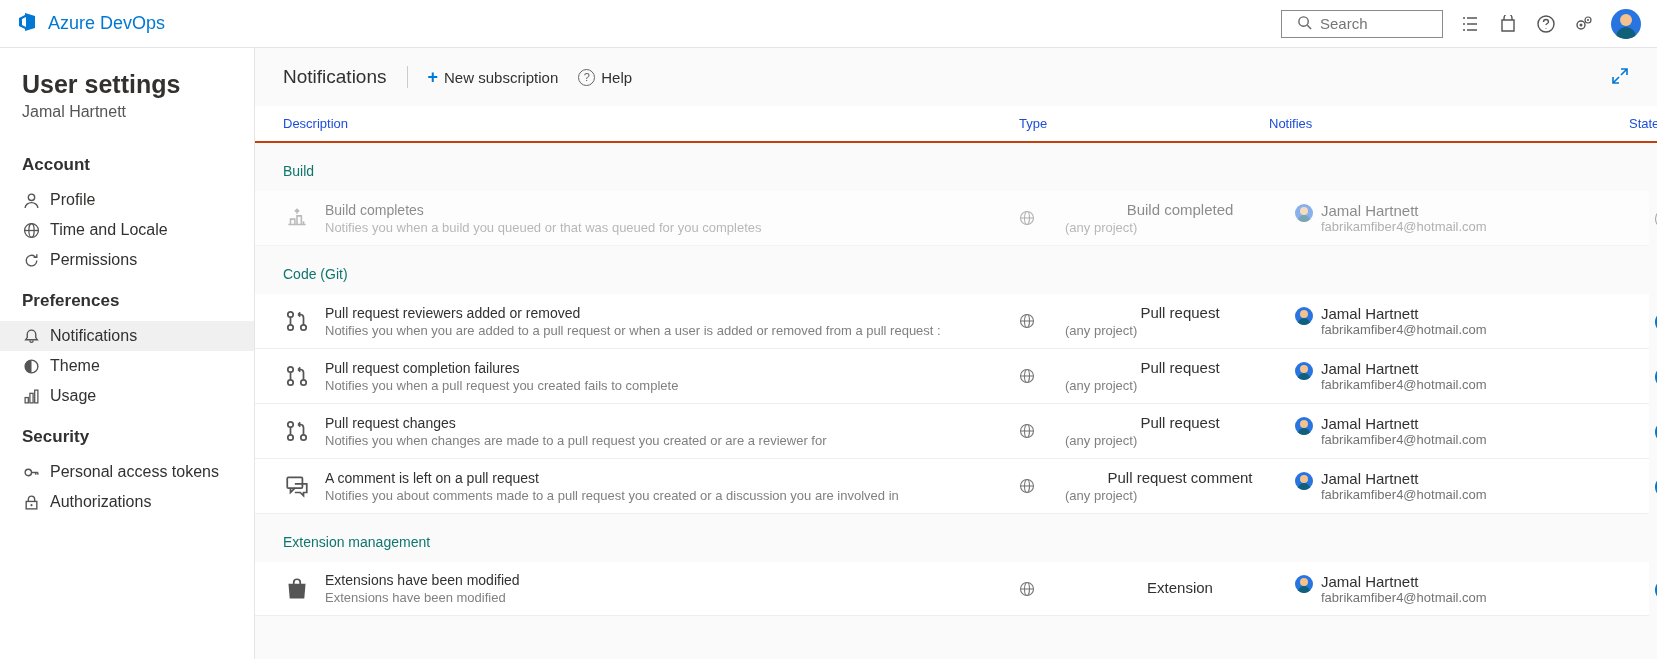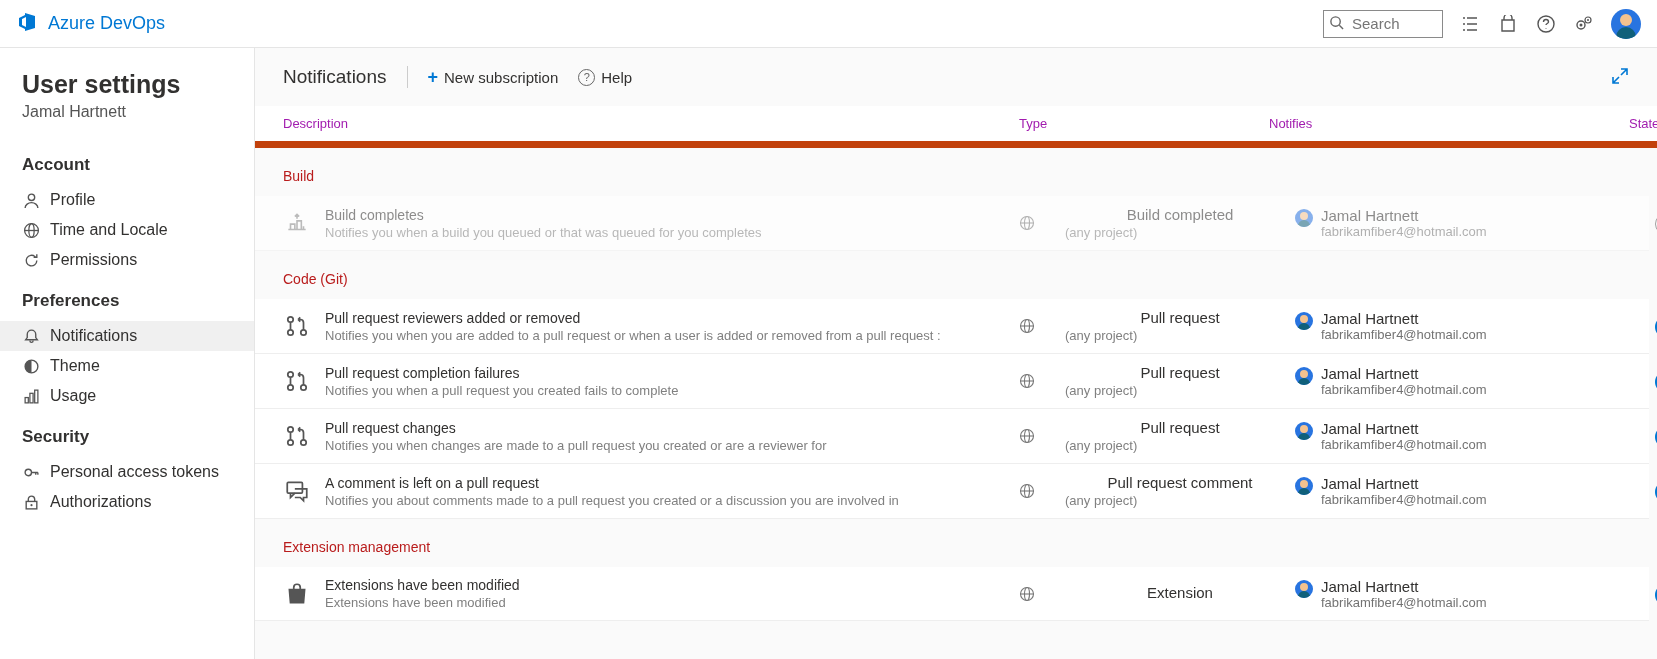--- a/index.html
+++ b/index.html
@@ -4,21 +4,21 @@
 <style>
   * { box-sizing: border-box; margin: 0; padding: 0; }
   body { font-family: "Segoe UI", -apple-system, sans-serif; font-size: 14px; color: #323130; background: #fff; overflow: hidden; }
   
   
   .topbar { height: 48px; border-bottom: 1px solid #e5e5e5; display: flex; align-items: center; padding: 0 16px; justify-content: space-between; }
   .topbar-left { display: flex; align-items: center; gap: 8px; }
   .ado-logo { color: #0078d4; }
   .ado-text { color: #0078d4; font-size: 18px; font-weight: 500; }
   .topbar-right { display: flex; align-items: center; gap: 16px; }
-  .search-box { display: flex; align-items: center; border: 1px solid #8a8a8a; padding: 4px 5px; width: 120px; gap: 8px; color: #666; }
+  .search-box { display: flex; align-items: center; border: 1px solid #8a8a8a; padding: 4px 15px; width: 162px; gap: 8px; color: #666; }
   .search-input { border: none; outline: none; font-size: 15px; color: #666; width: 90px; background: transparent; }
   .topbar-icon { color: #555; cursor: pointer; display: flex; align-items: center; justify-content: center; width: 22px; height: 22px; }
   .avatar { width: 30px; height: 30px; border-radius: 50%; background: #2874e0; display: flex; align-items: center; justify-content: center; overflow: hidden; position: relative; }
   .avatar::before { content: ""; position: absolute; top: 5px; width: 12px; height: 12px; border-radius: 50%; background: #f4c28e; }
   .avatar::after { content: ""; position: absolute; bottom: 0; width: 20px; height: 12px; border-radius: 10px 10px 0 0; background: #10607a; }
   
   .layout { display: flex; height: calc(100vh - 48px); }
   
   
   .sidebar { width: 255px; border-right: 1px solid #e5e5e5; padding: 22px 0; overflow-y: auto; }
@@ -33,27 +33,27 @@
   .content { flex: 1; display: flex; flex-direction: column; background: #fafafa; overflow: hidden; }
   .content-header { display: flex; align-items: center; padding: 18px 28px; background: #fafafa; }
   .content-title { font-size: 19px; font-weight: 400; padding-right: 20px; border-right: 1px solid #ccc; margin-right: 20px; }
   .header-action { display: flex; align-items: center; gap: 6px; font-size: 15px; margin-right: 20px; cursor: pointer; }
   .plus-icon { color: #0078d4; font-weight: bold; font-size: 18px; }
   .help-icon { width: 17px; height: 17px; border: 1.5px solid #666; border-radius: 50%; display: inline-flex; align-items: center; justify-content: center; font-size: 11px; color: #666; }
   .expand-icon { margin-left: auto; color: #0078d4; cursor: pointer; }
   
   
   .table-wrap { flex: 1; overflow-y: auto; padding: 0 8px 0 0; }
-  .table-head { display: flex; padding: 10px 28px; background: #fff; border-bottom: 7px solid #c2410c; font-size: 13px; color: #a21caf; }
+  .table-head { display: flex; padding: 10px 28px; background: #fff; border-bottom: 2px solid #c2410c; font-size: 13px; color: #1d4ed8; }
   .col-desc { flex: 0 0 736px; }
   .col-type { flex: 0 0 230px; }
   .col-notif { flex: 0 0 360px; margin-left: 20px; }
   .col-state { flex: 1; }
   
-  .group-row { padding: 20px 28px 12px; font-size: 14px; color: #b91c1c; background: #fafafa; }
+  .group-row { padding: 20px 28px 12px; font-size: 14px; color: #0f766e; background: #fafafa; }
   
   .data-row { display: flex; align-items: center; padding: 10px 28px; background: #fff; border-bottom: 1px solid #eee; }
   .data-row.disabled { opacity: 0.55; }
   .row-icon { width: 28px; height: 28px; margin-right: 14px; display: flex; align-items: center; justify-content: center; color: #555; flex-shrink: 0; }
   .row-desc { flex: 0 0 694px; }
   .row-title { font-size: 14px; margin-bottom: 2px; }
   .row-sub { font-size: 13px; color: #808080; }
   .row-type { flex: 0 0 230px; }
   .row-type-main { font-size: 15px; margin-bottom: 2px; text-align: center; }
   .row-type-sub { font-size: 13px; color: #808080; }

